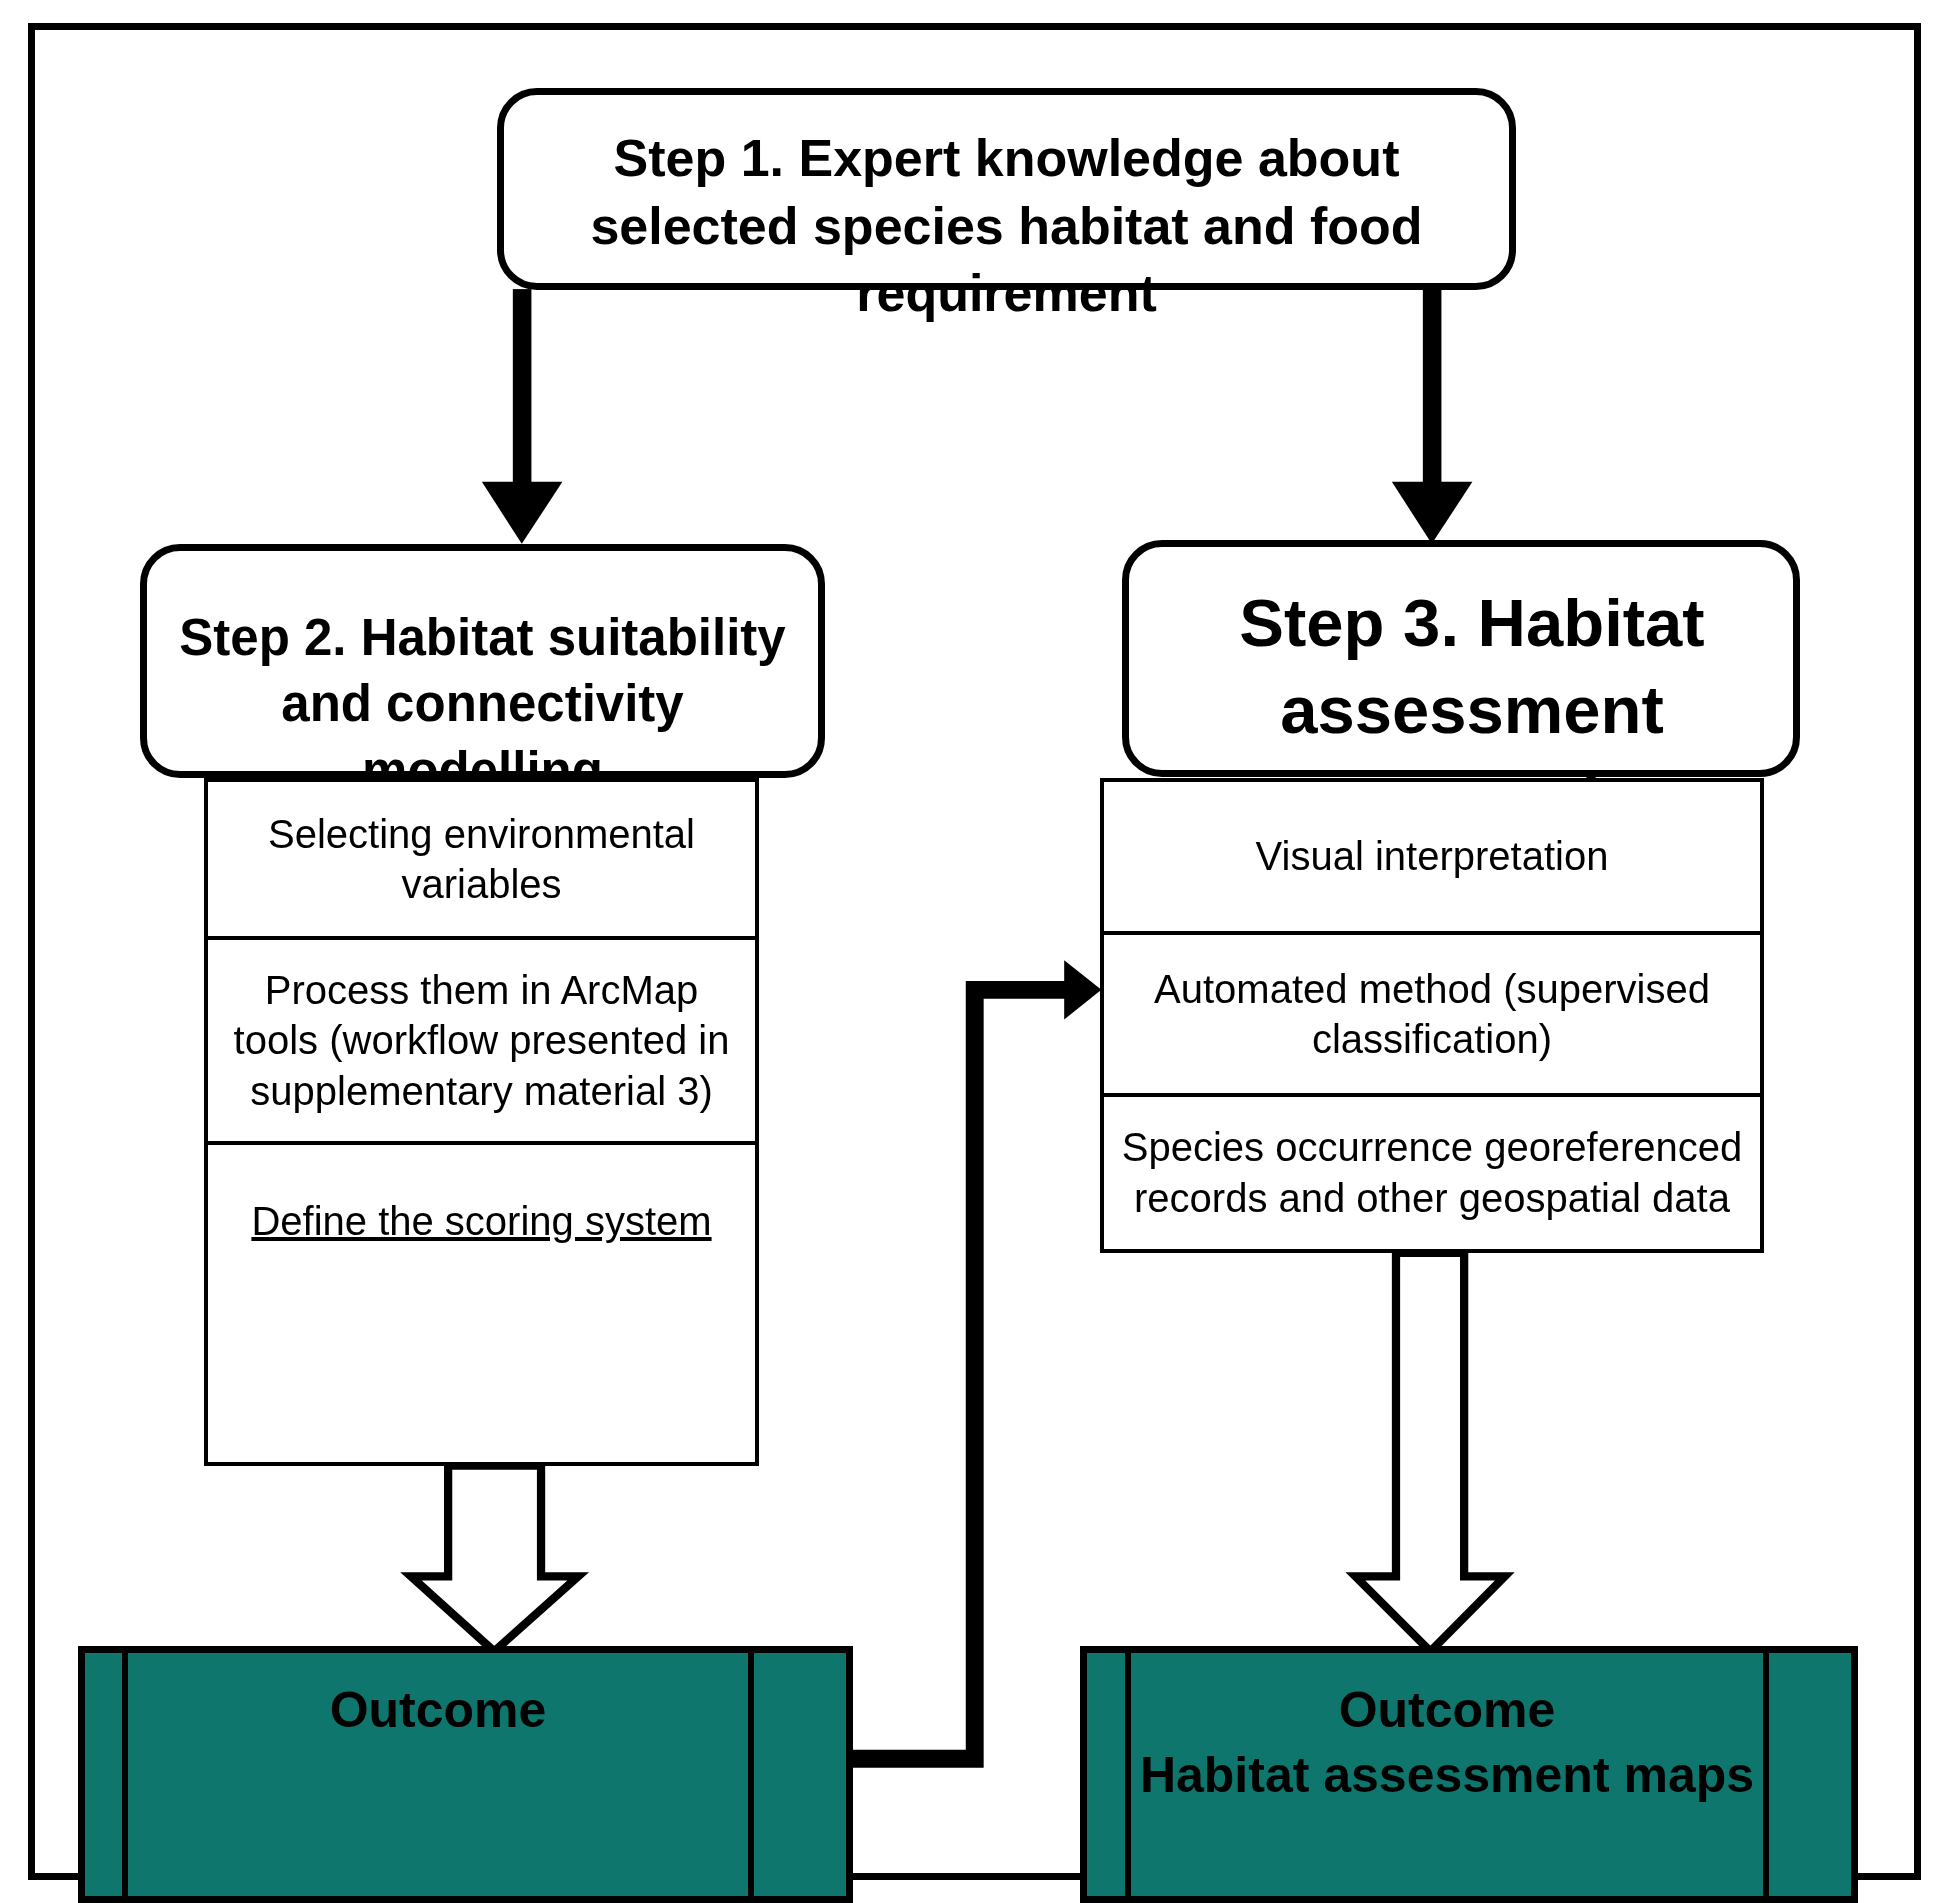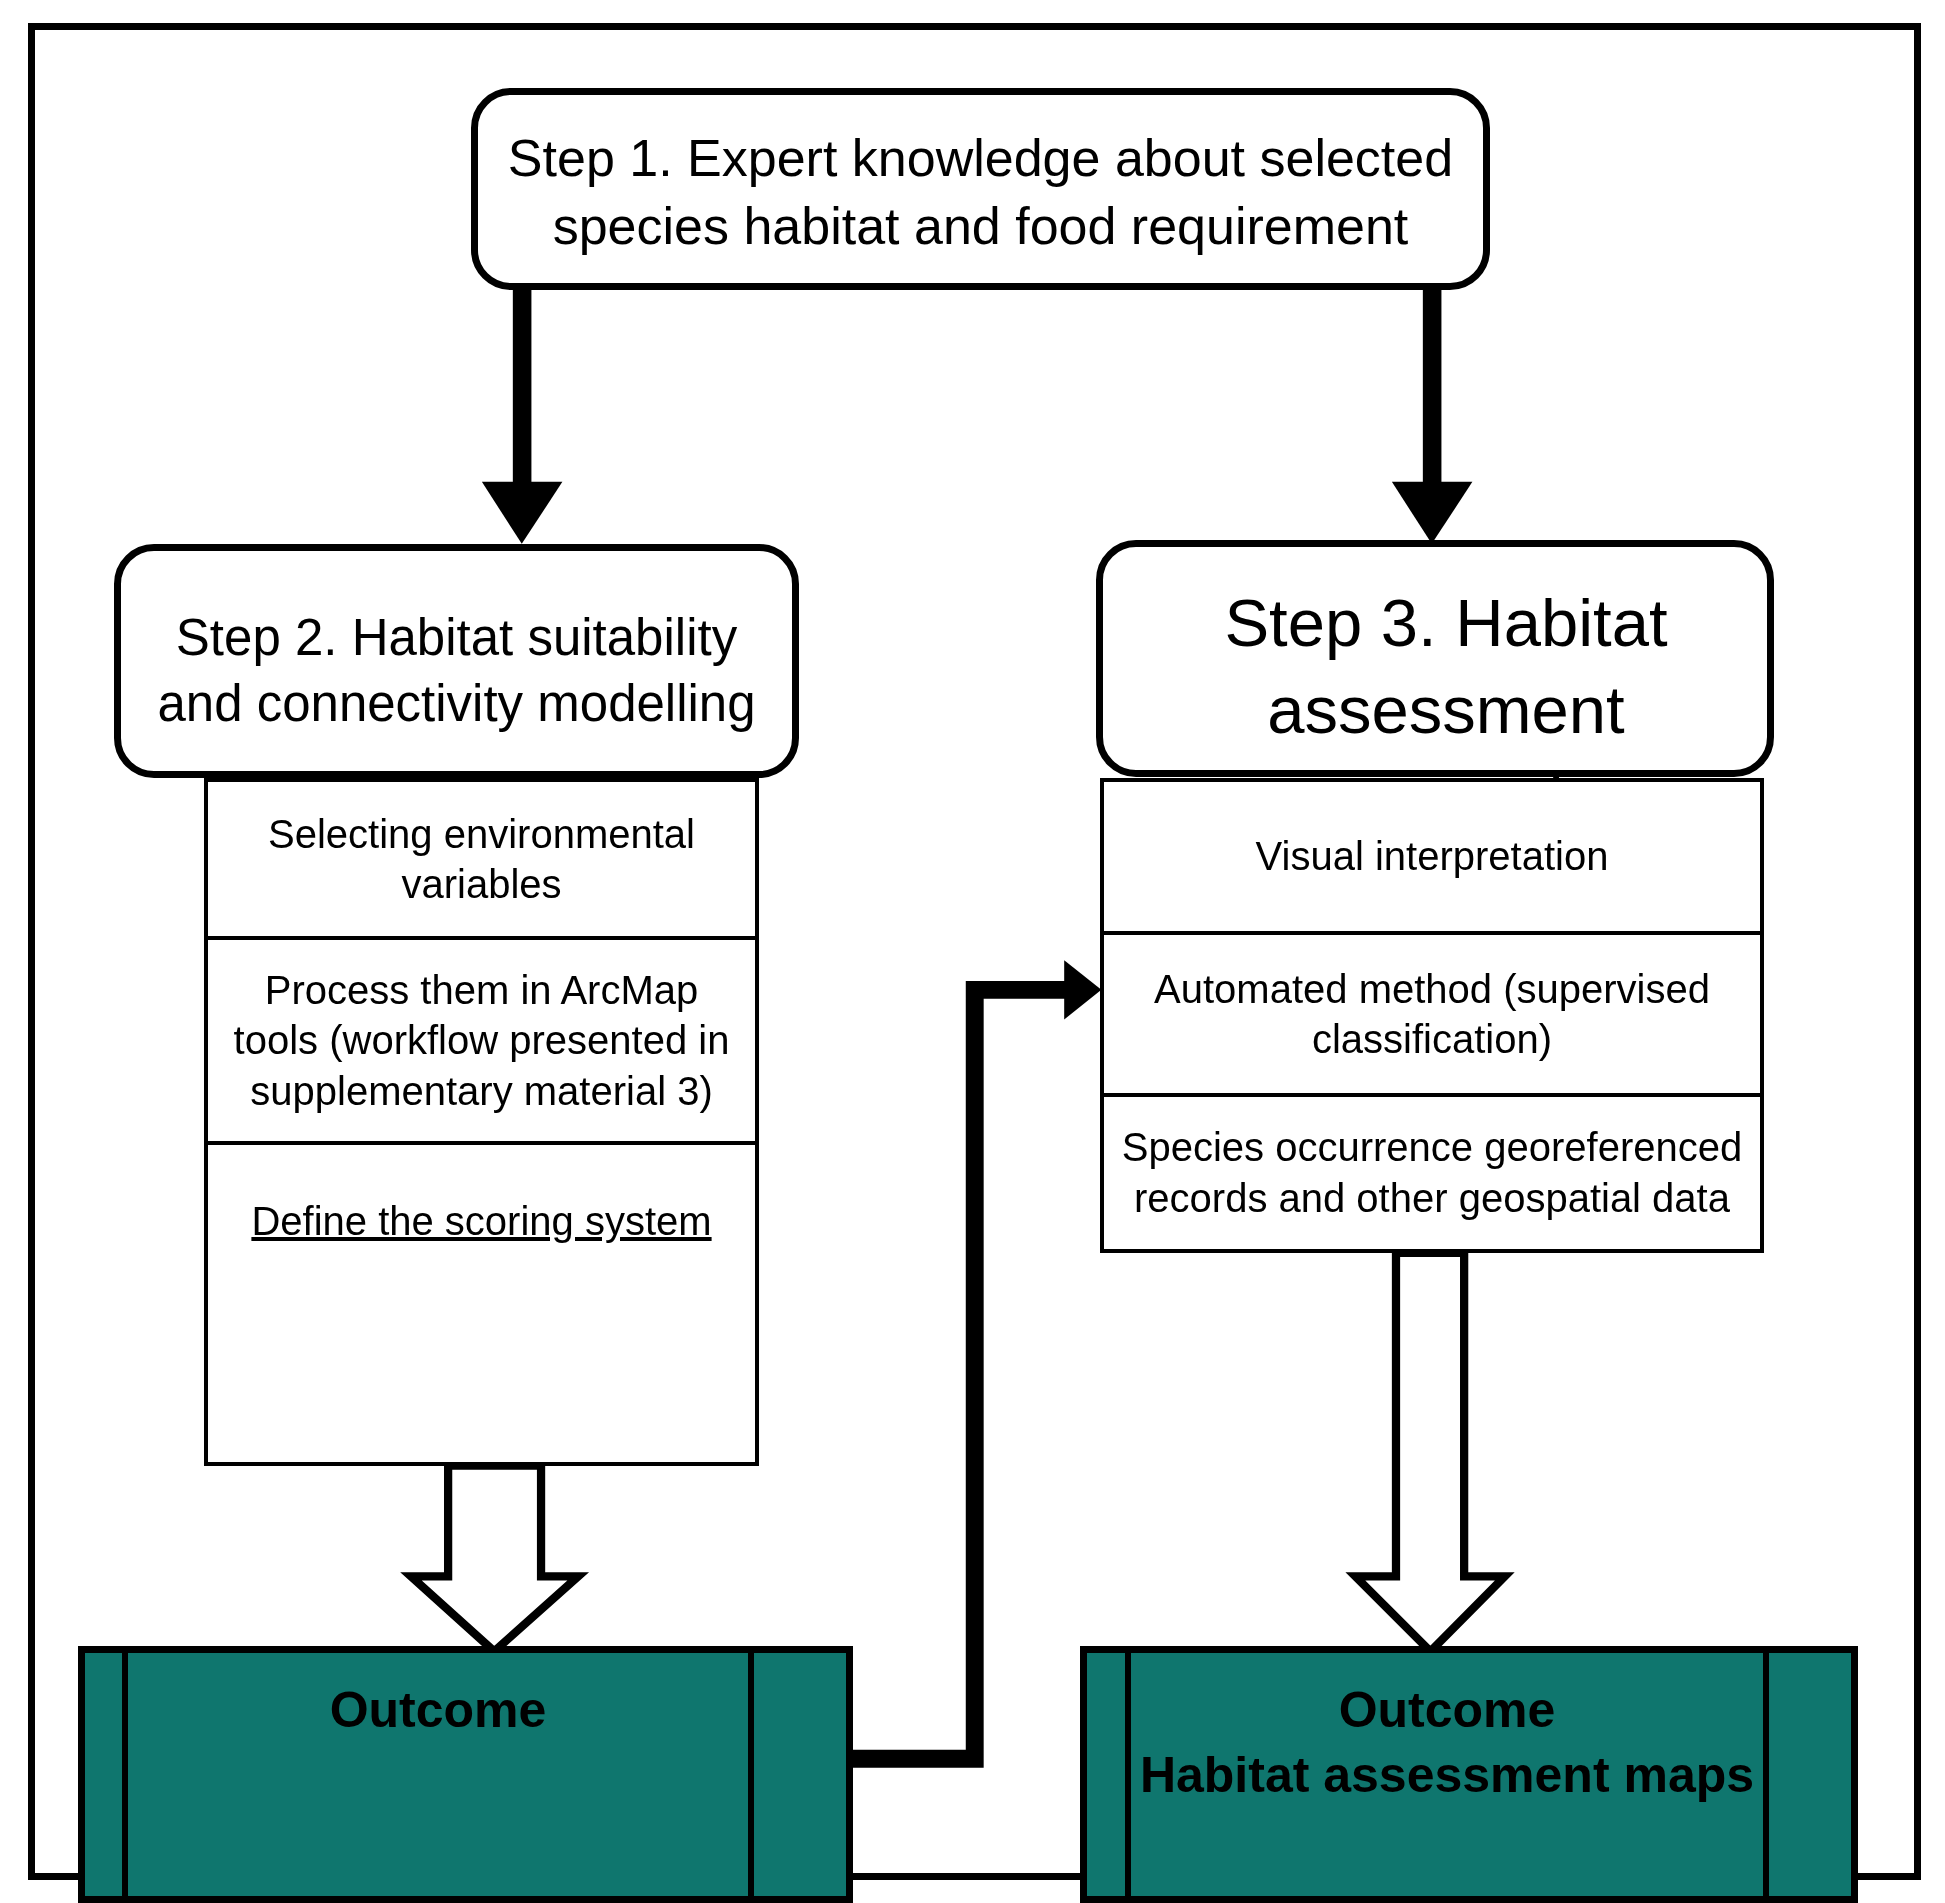--- a/index.html
+++ b/index.html
@@ -40,22 +40,23 @@
   .step-box {
     position: absolute;
     box-sizing: border-box;
     border: 7.6px solid #000000;
     border-radius: 40px;
     background: #ffffff;
     display: flex;
     align-items: flex-start;
     justify-content: center;
     text-align: center;
-    font-weight: normal;
+    font-weight: bold;
     color: #000000;
+    margin-left: 26px;
   }
   .step-box .txt {
     width: 100%;
     padding: 0 23.4px;
     line-height: 1.30;
     box-sizing: border-box;
   }
   #step1-box {
     left: 471px;
     top: 88px;

